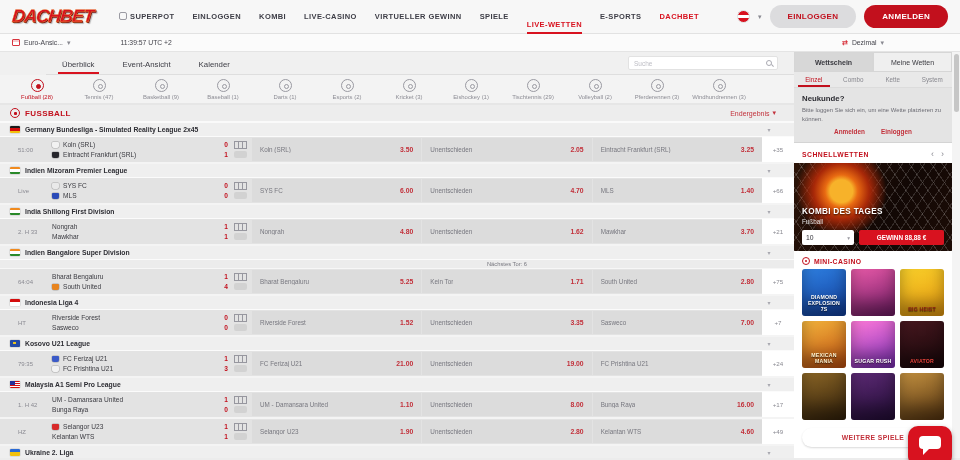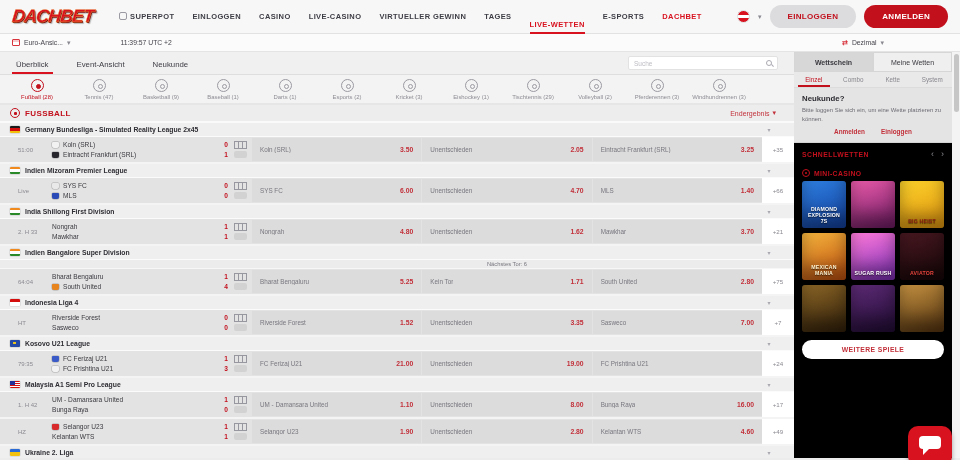--- a/index.html
+++ b/index.html
@@ -37,21 +37,21 @@
     background:linear-gradient(#f7c9cc 50%, #fff 50%); }
   .setbar .sep { width:46px; }
   .odds-right { margin-left:auto; display:flex; align-items:center; gap:4px; margin-right:64px; }
   .odds-ico { color:#d8343e; font-size:7px; font-weight:700; }
 
   
   .content { display:flex; height:406px; }
   .left { flex:1; display:flex; flex-direction:column; background:#f0f0f0; overflow:hidden; }
 
   .tabsrow { height:23px; display:flex; align-items:center; background:#f0f0f0;
-    border-bottom:1px solid #dedede; padding:0 2px; }
+    border-bottom:1px solid #dedede; padding:0 2px;margin-left:46px; }
   .tab { font-size:7.8px; color:#3c3c44; padding:7px 14px 5px; cursor:pointer; position:relative; }
   .tab.active::after { content:""; position:absolute; left:10px; right:10px; bottom:0;
     height:2px; background:#d8121f; }
   .searchbox { margin-left:auto; margin-right:14px; width:150px; height:14px; background:#fff;
     border:1px solid #e2e2e2; border-radius:2px; display:flex; align-items:center; padding:0 5px; }
   .searchbox input { border:none; outline:none; flex:1; font-size:6.5px; color:#555;
     font-family:"Liberation Sans", sans-serif; background:transparent; }
   .searchbox input::placeholder { color:#bdbdc4; }
   .mag { width:6px; height:6px; border:1px solid #aaaab2; border-radius:50%; position:relative; }
   .mag::after { content:""; position:absolute; width:3px; height:1px; background:#aaaab2;
@@ -114,21 +114,21 @@
   .mini-box { width:13px; height:7px; background:#d2d2d2; border-radius:2px; }
   .m-odds { flex:1; display:flex; gap:1px; padding:1px 0; }
   .o-cell { flex:1; background:#dcdcdc; display:flex; align-items:center;
     justify-content:space-between; padding:0 8px; cursor:pointer; }
   .o-label { font-size:6.3px; color:#77777f; white-space:nowrap; overflow:hidden; }
   .o-val { font-size:6.8px; font-weight:700; color:#c2303a; margin-left:6px; }
   .m-more { width:32px; background:#fff; display:flex; align-items:center; justify-content:center;
     font-size:6.2px; color:#8a8a92; cursor:pointer; }
 
   
-  .sidebar { width:158px; background:#000000; display:flex; flex-direction:column; flex:none; }
+  .sidebar { width:158px; background:#ffffff; display:flex; flex-direction:column; flex:none; }
   .bs-tabs { display:flex; height:20px; background:#c9c9c9; }
   .bs-tab { flex:1; display:flex; align-items:center; justify-content:center; font-size:7px;
     color:#3a3a40; cursor:pointer; background:#efefef; border:1px solid #d6d6d6; }
   .bs-tab.active { background:#d7d7d7; font-weight:700; }
   .bs-modes { display:flex; height:16px; background:#e9e9e9; border-bottom:1px solid #dcdcdc; }
   .bs-mode { flex:1; text-align:center; font-size:6.3px; color:#88888f; line-height:16px;
     cursor:pointer; position:relative; }
   .bs-mode.active { color:#c2101d; }
   .bs-mode.active::after { content:""; position:absolute; left:4px; right:4px; bottom:0; height:2px; background:#c2101d; }
   .notice { background:#e4e4e4; padding:6px 8px 7px; border-bottom:1px solid #d4d4d4; }
@@ -190,30 +190,30 @@
     <div class="logo">DACHBET</div>
     <div class="nav" id="nav">
         <span class="nav-item">
           <span class="pot-ico"></span>
           <span>SUPERPOT</span>
         </span>
         <span class="nav-item">
           <span>EINLOGGEN</span>
         </span>
         <span class="nav-item">
-          <span>CASINO</span>
+          <span>KOMBI</span>
         </span>
         <span class="nav-item">
           <span>LIVE-CASINO</span>
         </span>
         <span class="nav-item">
           <span>VIRTUELLER GEWINN</span>
         </span>
         <span class="nav-item">
-          <span>TAGES</span>
+          <span>SPIELE</span>
         </span>
         <span class="nav-item active">
           <span>LIVE-WETTEN</span>
         </span>
         <span class="nav-item">
           <span>E-SPORTS</span>
         </span>
         <span class="nav-item accent">
           <span>DACHBET</span>
         </span>
@@ -239,21 +239,21 @@
     </span>
   </div>
 
   <div class="content">
 
     <div class="left">
 
       <div class="tabsrow">
         <div class="tab active">Überblick</div>
         <div class="tab">Event-Ansicht</div>
-        <div class="tab">Neukunde</div>
+        <div class="tab">Kalender</div>
         <div class="searchbox">
           <input placeholder="Suche" style="">
           <span class="mag"></span>
         </div>
       </div>
 
       <div class="sportsrow" id="sports">
           <div class="sport active">
             <div class="s-ico"></div>
             <div class="s-label">Fußball (28)</div>
@@ -663,20 +663,33 @@
       </div>
 
       <div class="sw-head">
         <span class="sw-title">SCHNELLWETTEN</span>
         <span class="sw-arrows">
           <span>‹</span>
           <span>›</span>
         </span>
       </div>
 
+      <div class="banner">
+        <div class="banner-text">
+          <div class="banner-title">KOMBI DES TAGES</div>
+          <div class="banner-sub">Fußball</div>
+        </div>
+        <div class="banner-ctrl">
+          <div class="stake">
+            <span class="val">10</span>
+            <span class="st-chev">▾</span>
+          </div>
+          <button class="cta">GEWINN 88,88 €</button>
+        </div>
+      </div>
 
       <div class="mc-head">
         <span class="mc-ico"></span>
         <span class="mc-title">MINI-CASINO</span>
       </div>
       <div class="mc-grid" id="casino">
           <div class="gtile" style="background: linear-gradient(160deg, rgb(46, 127, 224), rgb(18, 63, 158));">
             <span style="color: rgb(255, 255, 255);">Diamond Explosion 7s</span>
           </div>
           <div class="gtile" style="background: linear-gradient(160deg, rgb(232, 90, 168), rgb(110, 26, 100));"></div>

